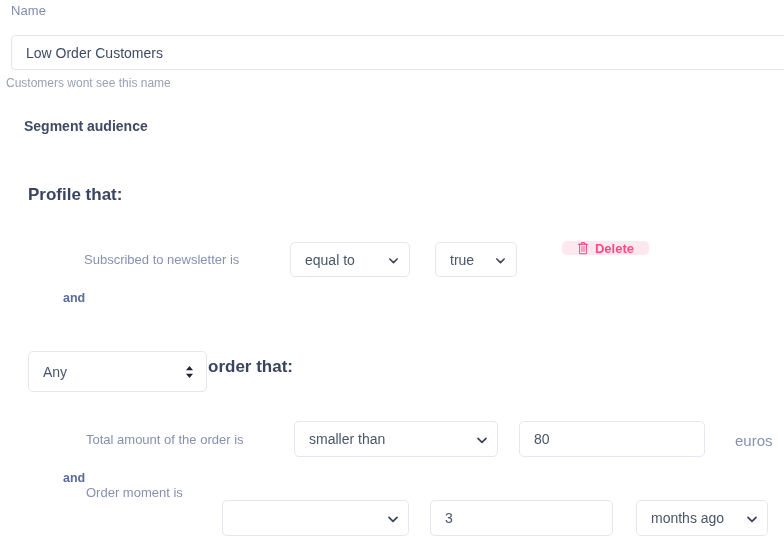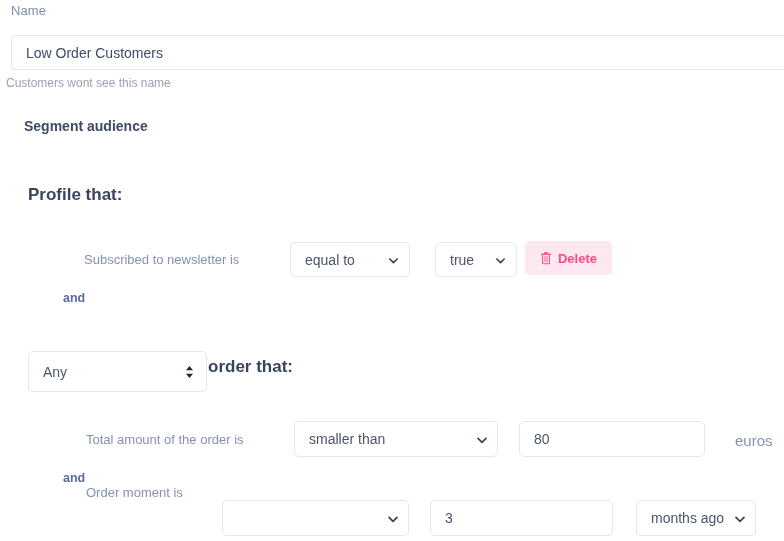--- a/index.html
+++ b/index.html
@@ -175,21 +175,21 @@
 
 <div class="ctrl sel" style="left:435px; top:242px; width:82px; height:35px;">
   <span class="val">true</span>
   <span class="chev">
     <svg viewBox="0 0 12 12" width="11" height="11">
         <path d="M2 4.3 L6 8.3 L10 4.3" fill="none" stroke="#3c4257" stroke-width="1.7" stroke-linecap="round" stroke-linejoin="round"></path>
       </svg>
   </span>
 </div>
 
-<button class="del-btn" style="left:525px; top:241px; width:87px; height:34px;">
+<button class="del-btn" style="left:562px; top:241px; width:87px; height:14px;">
   <span class="trash">
     <svg viewBox="0 0 14 16" width="12" height="14">
       <path d="M1.5 3.5 h11" stroke="#fa4b87" stroke-width="1.2" stroke-linecap="round" fill="none"></path>
       <path d="M5.2 3.3 v-1.1 a0.7 0.7 0 0 1 .7-.7 h2.2 a0.7 0.7 0 0 1 .7 .7 v1.1" stroke="#fa4b87" stroke-width="1.2" fill="none"></path>
       <path d="M3 3.6 h8 v10.1 a0.9 0.9 0 0 1 -0.9 0.9 h-6.2 a0.9 0.9 0 0 1 -0.9 -0.9 z" stroke="#fa4b87" stroke-width="1.2" fill="none"></path>
       <path d="M5.8 6.3 v5.8 M8.2 6.3 v5.8" stroke="#fa4b87" stroke-width="1.1" stroke-linecap="round" fill="none"></path>
     </svg>
   </span>
   <span>Delete</span>
 </button>
@@ -229,20 +229,20 @@
 <div class="ctrl sel" style="left:222px; top:500px; width:187px; height:36px;">
   <span class="chev">
     <svg viewBox="0 0 12 12" width="12" height="12">
         <path d="M2 4.3 L6 8.3 L10 4.3" fill="none" stroke="#3c4257" stroke-width="1.7" stroke-linecap="round" stroke-linejoin="round"></path>
       </svg>
   </span>
 </div>
 
 <input class="ctrl txt" style="left: 430px; top: 500px; width: 183px; height: 36px;" type="text" value="3">
 
-<div class="ctrl sel" style="left:636px; top:500px; width:120px; height:36px;">
+<div class="ctrl sel" style="left:636px; top:500px; width:132px; height:36px;">
   <span class="val">months ago</span>
   <span class="chev">
     <svg viewBox="0 0 12 12" width="12" height="12">
         <path d="M2 4.3 L6 8.3 L10 4.3" fill="none" stroke="#3c4257" stroke-width="1.7" stroke-linecap="round" stroke-linejoin="round"></path>
       </svg>
   </span>
 </div>
 
 </body></html>

